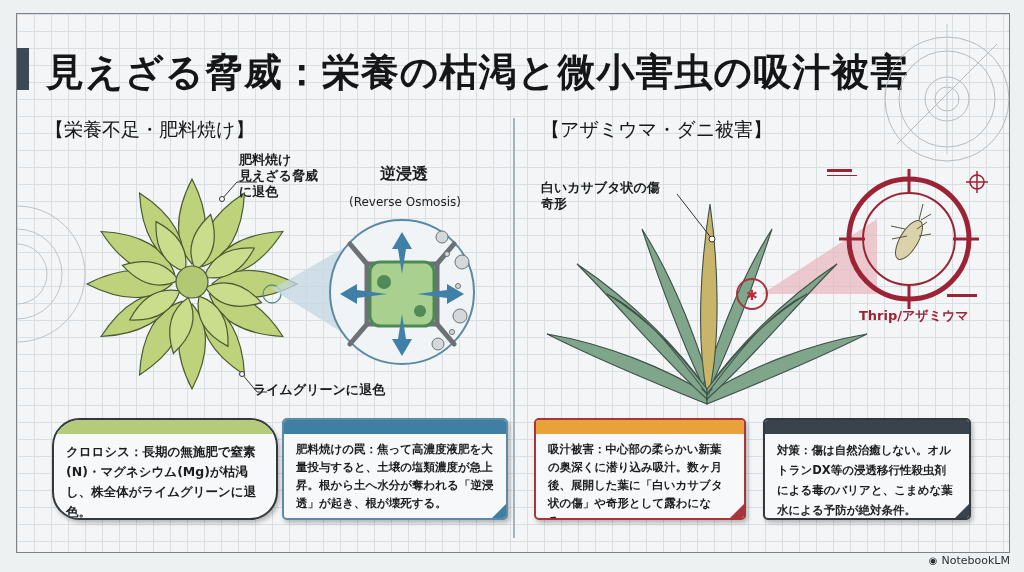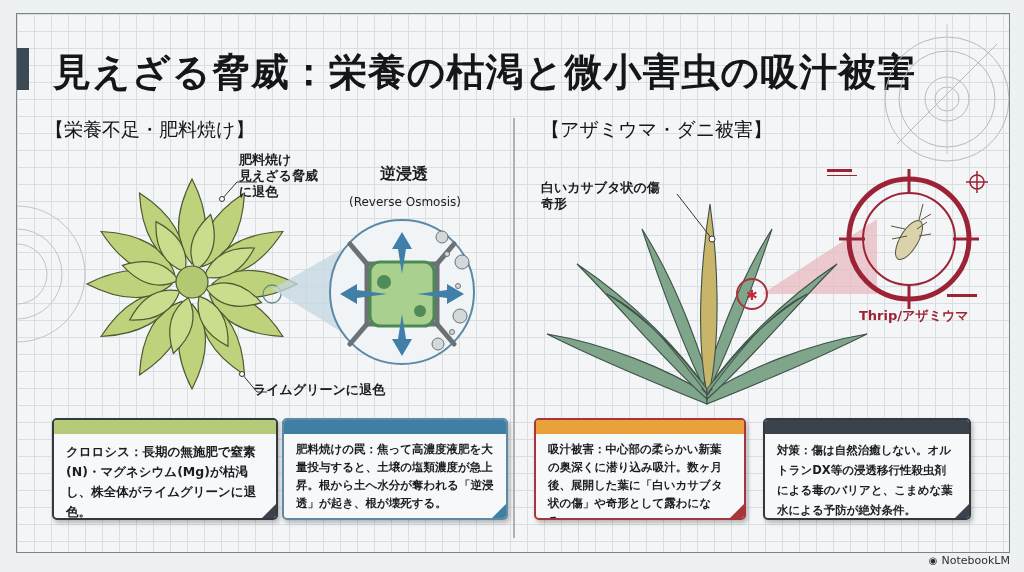--- a/index.html
+++ b/index.html
@@ -18,21 +18,21 @@
       linear-gradient(#d9dee2 1px, transparent 1px),
       linear-gradient(90deg, #d9dee2 1px, transparent 1px);
     background-size: 17px 17px;
     overflow: hidden;
   }
   .title-bar {
     position: absolute; left: 0; top: 34px; width: 12px; height: 42px;
     background: #3c4a55;
   }
   .title {
-    position: absolute; left: 36px; top: 33px;
+    position: absolute; left: 29px; top: 33px;
     font-size: 38px; font-weight: bold; letter-spacing: 1px;
     color: #141618; white-space: nowrap;
     font-family: Liberation Sans, sans-serif;
   }
   .section-head {
     position: absolute; font-size: 19px; font-weight: normal; color: #141618;
     white-space: nowrap;
   }
   .divider {
     position: absolute; left: 496px; top: 104px; width: 2px; height: 420px;
@@ -214,21 +214,21 @@
       <line x1="90" y1="75" x2="100" y2="68"></line>
         <line x1="92" y1="82" x2="104" y2="80"></line>
       <line x1="92" y1="66" x2="96" y2="50"></line>
         <line x1="94" y1="66" x2="104" y2="60"></line>
     </g>
     <rect x="120" y="140" width="30" height="3" fill="#9b2335"></rect>
   </svg>
 
   <div class="label" style="left:842px;top:294px;color:#9b2335;font-size:13px;">Thrip/アザミウマ</div>
 
-  <div class="card" style="left:35px;top:404px;width:226px;height:102px;border-color:#33393e;">
+  <div class="card" style="left:35px;top:404px;width:226px;height:102px;border-color:#33393e;border-radius:28px;">
     <div class="card-head" style="background:#b5cb7a;"></div>
     <div class="card-body">クロロシス：長期の無施肥で窒素(N)・マグネシウム(Mg)が枯渇し、株全体がライムグリーンに退色。</div>
     <div class="card-corner" style="border-color:transparent transparent #3a434b transparent;"></div>
   </div>
 
   <div class="card" style="left:265px;top:404px;width:226px;height:102px;border-color:#5f8aa5;">
     <div class="card-head" style="background:#3f7fa3;"></div>
     <div class="card-body" style="font-size:11.5px;line-height:18px;padding-top:6px;">肥料焼けの罠：焦って高濃度液肥を大量投与すると、土壌の塩類濃度が急上昇。根から土へ水分が奪われる「逆浸透」が起き、根が壊死する。</div>
     <div class="card-corner" style="border-color:transparent transparent #3f7fa3 transparent;"></div>
   </div>

